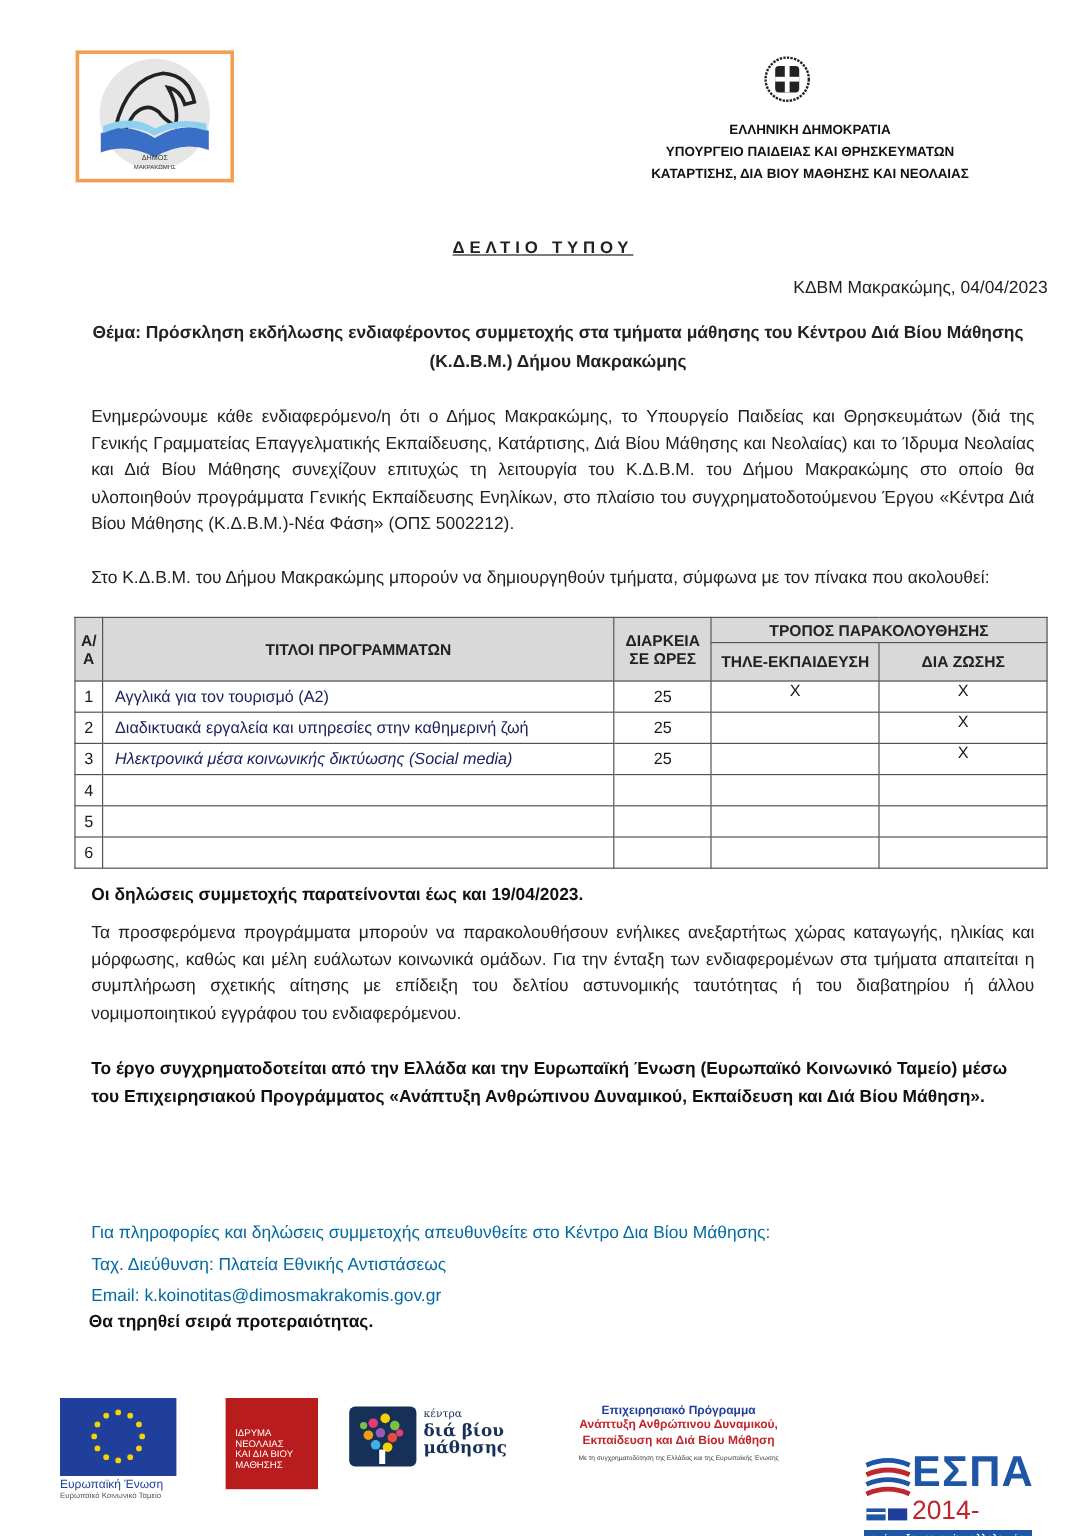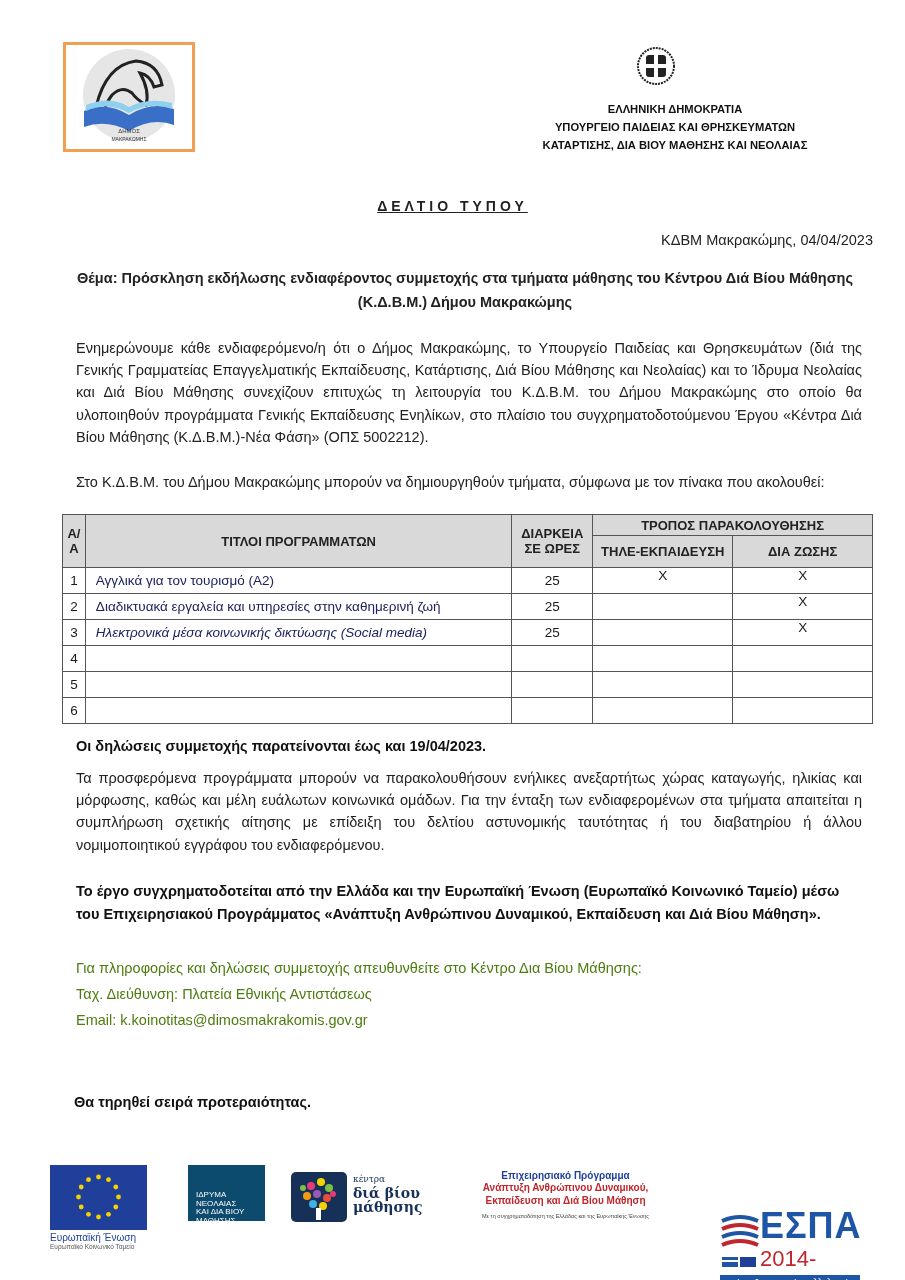--- a/index.html
+++ b/index.html
@@ -35,30 +35,30 @@
   .col-num { width: 22px; text-align: center; }
   .col-title { width: 420px; text-align: left; padding-left: 10px !important; color: #1d2260; }
   .col-hours { width: 80px; text-align: center; }
   .col-tele { width: 140px; text-align: center; vertical-align: top; }
   .col-live { width: 140px; text-align: center; vertical-align: top; }
   .italic { font-style: italic; }
 
   #deadline { left: 76px; top: 738px; font-size: 14.5px; font-weight: bold; color: #111; }
   #eligibility { top: 767px; }
   #funding { left: 76px; width: 790px; top: 880px; font-size: 14.5px; font-weight: bold; line-height: 22.5px; color: #111; }
-  #contact { left: 76px; top: 956px; font-size: 14.5px; line-height: 25.8px; color: #4d7c0f; }
+  #contact { left: 76px; top: 1016px; font-size: 14.5px; line-height: 25.8px; color: #0369a1; }
   #priority { left: 74px; top: 1094px; font-size: 14.5px; font-weight: bold; color: #111; }
 
   
   .logo { position: absolute; }
   #eu-logo { left: 50px; top: 1165px; width: 100px; }
   #eu-flag { width: 97px; height: 65px; background: #1f3f9a; position: relative; }
   #eu-name { font-size: 10px; font-weight: normal; color: #1f3f9a; margin-top: 2px; }
   #eu-sub { font-size: 6.5px; color: #555; }
-  #inedivim-logo { left: 188px; top: 1165px; width: 77px; height: 56px; background: #0c4a6e; color: #fff;
+  #inedivim-logo { left: 188px; top: 1165px; width: 77px; height: 76px; background: #b91c1c; color: #fff;
                    font-size: 8px; line-height: 8.5px; box-sizing: border-box; padding: 26px 0 0 8px; }
   #kdvm-logo { left: 291px; top: 1172px; width: 140px; height: 50px; }
   #kdvm-tree { position: absolute; left: 0; top: 0; width: 56px; height: 50px; background: #173057; border-radius: 5px; }
   #kdvm-text { position: absolute; left: 62px; top: 0; color: #173057; font-family: "DejaVu Serif", serif; line-height: 14px; }
   #kdvm-text .small { font-size: 9px; }
   #kdvm-text .big { font-size: 14px; font-weight: bold; }
   #op-logo { left: 448px; top: 1170px; width: 235px; text-align: center; }
   #op-line1 { font-size: 10px; font-weight: bold; color: #1f3f9a; }
   #op-line2, #op-line3 { font-size: 10px; font-weight: bold; color: #c0262d; line-height: 13px; }
   #op-line4 { font-size: 5.5px; color: #444; margin-top: 6px; }

